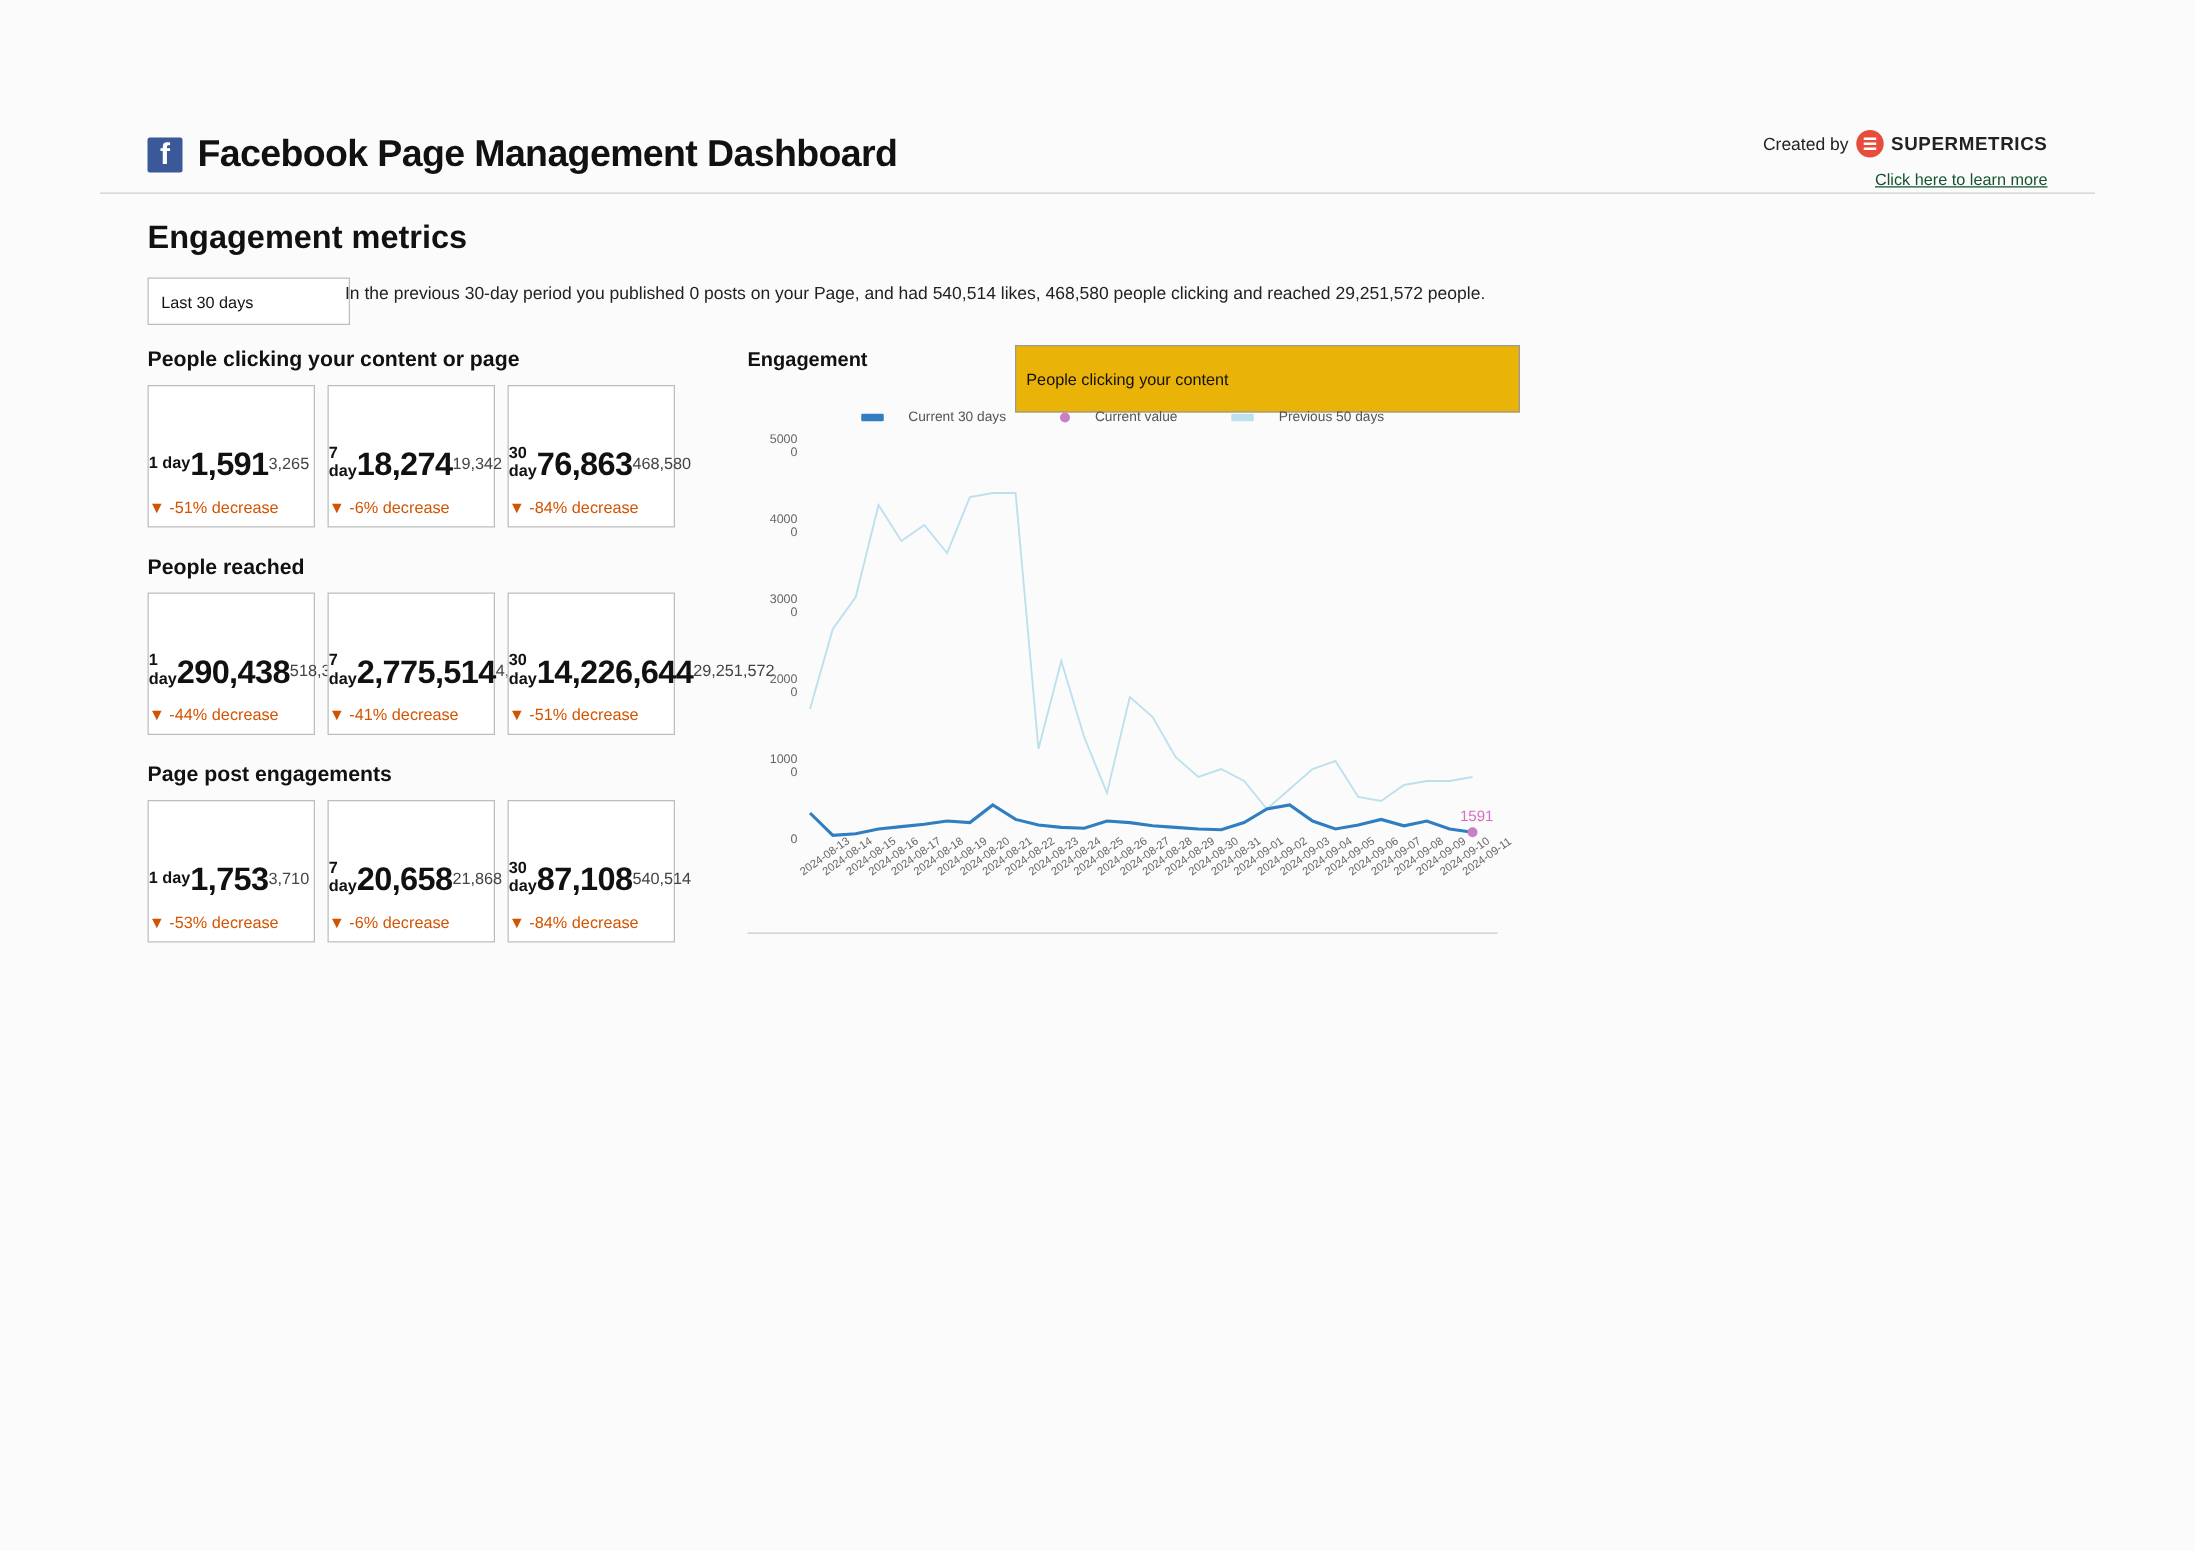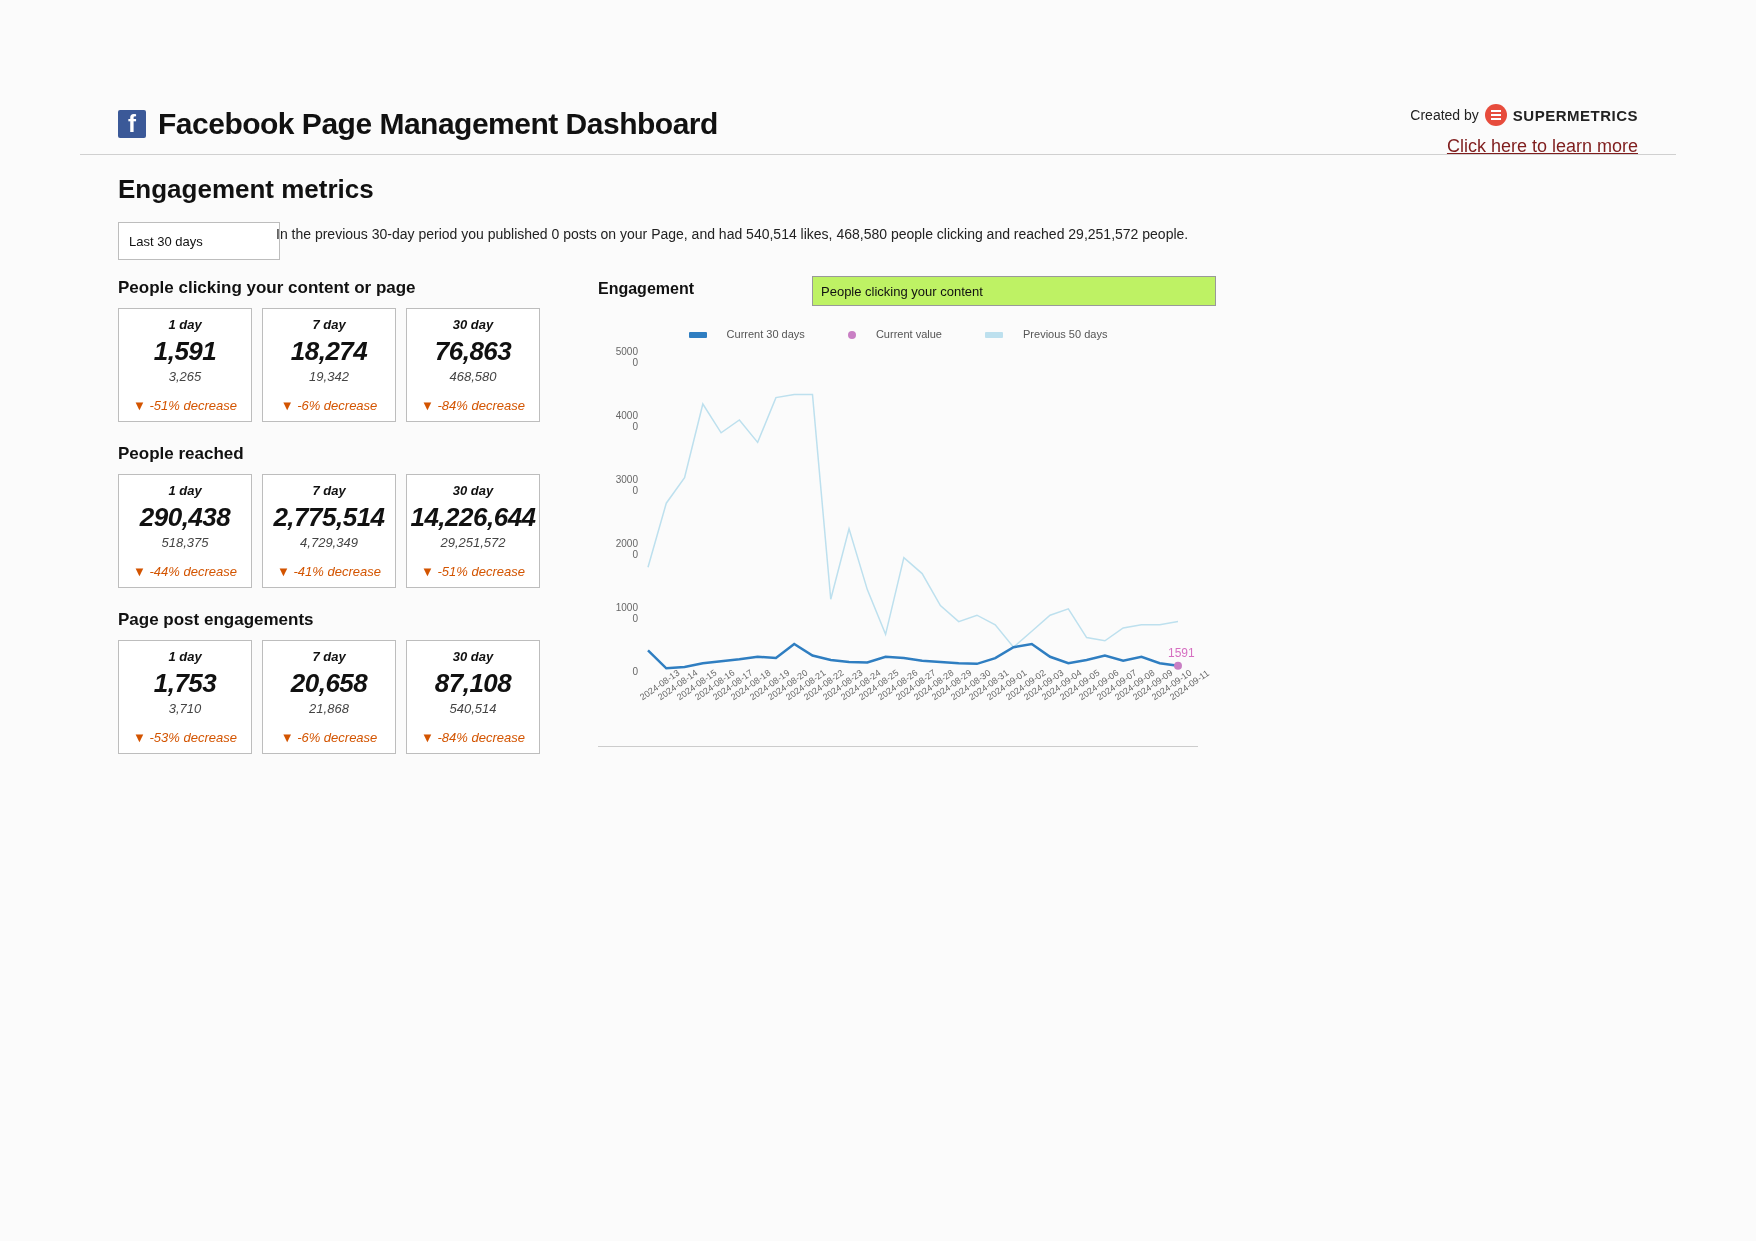--- a/index.html
+++ b/index.html
@@ -4,41 +4,41 @@
 <style>
   html,body{margin:0;padding:0;background:#fbfbfb;font-family:"Helvetica Neue",Helvetica,Arial,sans-serif;color:#111;}
   .page{width:1756px;height:1241px;position:relative;background:#fbfbfb;}
   .header{position:absolute;left:118px;top:100px;right:118px;height:48px;display:flex;align-items:center;}
   .fb-logo{width:28px;height:28px;background:#3b5998;color:#fff;font-weight:700;font-size:24px;display:flex;align-items:flex-end;justify-content:center;padding-bottom:0;border-radius:2px;line-height:28px;font-family:Arial;}
   .title{font-size:30px;font-weight:600;margin-left:12px;letter-spacing:-0.5px;}
   .created{position:absolute;right:118px;top:104px;font-size:14px;color:#222;display:flex;align-items:center;}
   .sm-logo{width:22px;height:22px;border-radius:50%;background:#e74c3c;display:inline-flex;align-items:center;justify-content:center;margin:0 6px;}
   .sm-logo::before{content:"";width:10px;height:2px;background:#fff;box-shadow:0 4px 0 #fff,0 -4px 0 #fff;}
   .sm-text{font-weight:800;font-size:15px;letter-spacing:0.5px;}
-  .learn{position:absolute;right:118px;top:136px;font-size:18px;text-decoration:underline;color:#7f1d1d;}
+  .learn{position:absolute;right:118px;top:136px;font-size:13px;text-decoration:underline;color:#14532d;}
   .hr{position:absolute;left:80px;right:80px;top:154px;height:1px;background:#d0d0d0;}
 
   .section-title{position:absolute;left:118px;top:174px;font-size:26px;font-weight:700;text-align:center;}
   .date-box{position:absolute;left:118px;top:222px;width:140px;height:36px;border:1px solid #bdbdbd;background:#fff;font-size:13px;display:flex;align-items:center;padding:0 10px;}
   .summary{position:absolute;left:276px;top:222px;right:118px;font-size:14px;line-height:24px;color:#222;}
 
   .group-title{font-size:17px;font-weight:700;margin-bottom:10px;color:#111;}
   .metric-grid{display:flex;gap:10px;}
-  .card{border:1px solid #bdbdbd;background:#fff;width:132px;height:104px;display:flex;flex-direction:column;align-items:center;justify-content:flex-start;padding-top:8px;position:relative;font-style:italic;}
+  .card{border:1px solid #bdbdbd;background:#fff;width:132px;height:104px;display:flex;flex-direction:row;align-items:center;justify-content:flex-start;padding-top:8px;position:relative;}
   .card .lbl{font-size:13px;font-weight:600;color:#111;}
   .card .big{font-size:26px;font-weight:700;margin-top:4px;letter-spacing:-0.5px;}
   .card .sub{font-size:13px;color:#444;margin-top:2px;}
   .card .delta{position:absolute;bottom:8px;font-size:13px;color:#d35400;font-weight:500;}
   .card .delta::before{content:"▼ ";color:#d35400;}
 
   .groups{position:absolute;left:118px;top:278px;width:464px;}
   .group{margin-bottom:22px;}
 
   .engage-title{position:absolute;left:598px;top:280px;font-size:16px;font-weight:700;}
-  .engage-select{position:absolute;left:812px;top:276px;width:386px;height:24px;border:1px solid #999;background:#bef264;font-size:13px;padding:2px 8px;display:flex;align-items:center;}
+  .engage-select{position:absolute;left:812px;top:276px;width:386px;height:24px;border:1px solid #999;background:#eab308;font-size:13px;padding:14px 8px;display:flex;align-items:center;}
   .chart-area{position:absolute;left:598px;top:316px;width:600px;height:430px;border-bottom:1px solid #ccc;}
   .legend{position:absolute;top:12px;left:0;right:0;text-align:center;font-size:11px;color:#555;}
   .legend span{margin:0 10px;}
   .swatch{display:inline-block;width:18px;height:6px;vertical-align:middle;margin-right:4px;border-radius:1px;}
   .dot{display:inline-block;width:8px;height:8px;border-radius:50%;vertical-align:middle;margin-right:4px;}
   .axis-label{position:absolute;font-size:10px;color:#666;text-align:right;width:40px;}
   .x-label{position:absolute;font-size:9px;color:#666;transform:rotate(-35deg);transform-origin:left top;white-space:nowrap;}
   .point-label{position:absolute;font-size:12px;color:#d66fc1;font-weight:500;}
 </style>
 </head>

